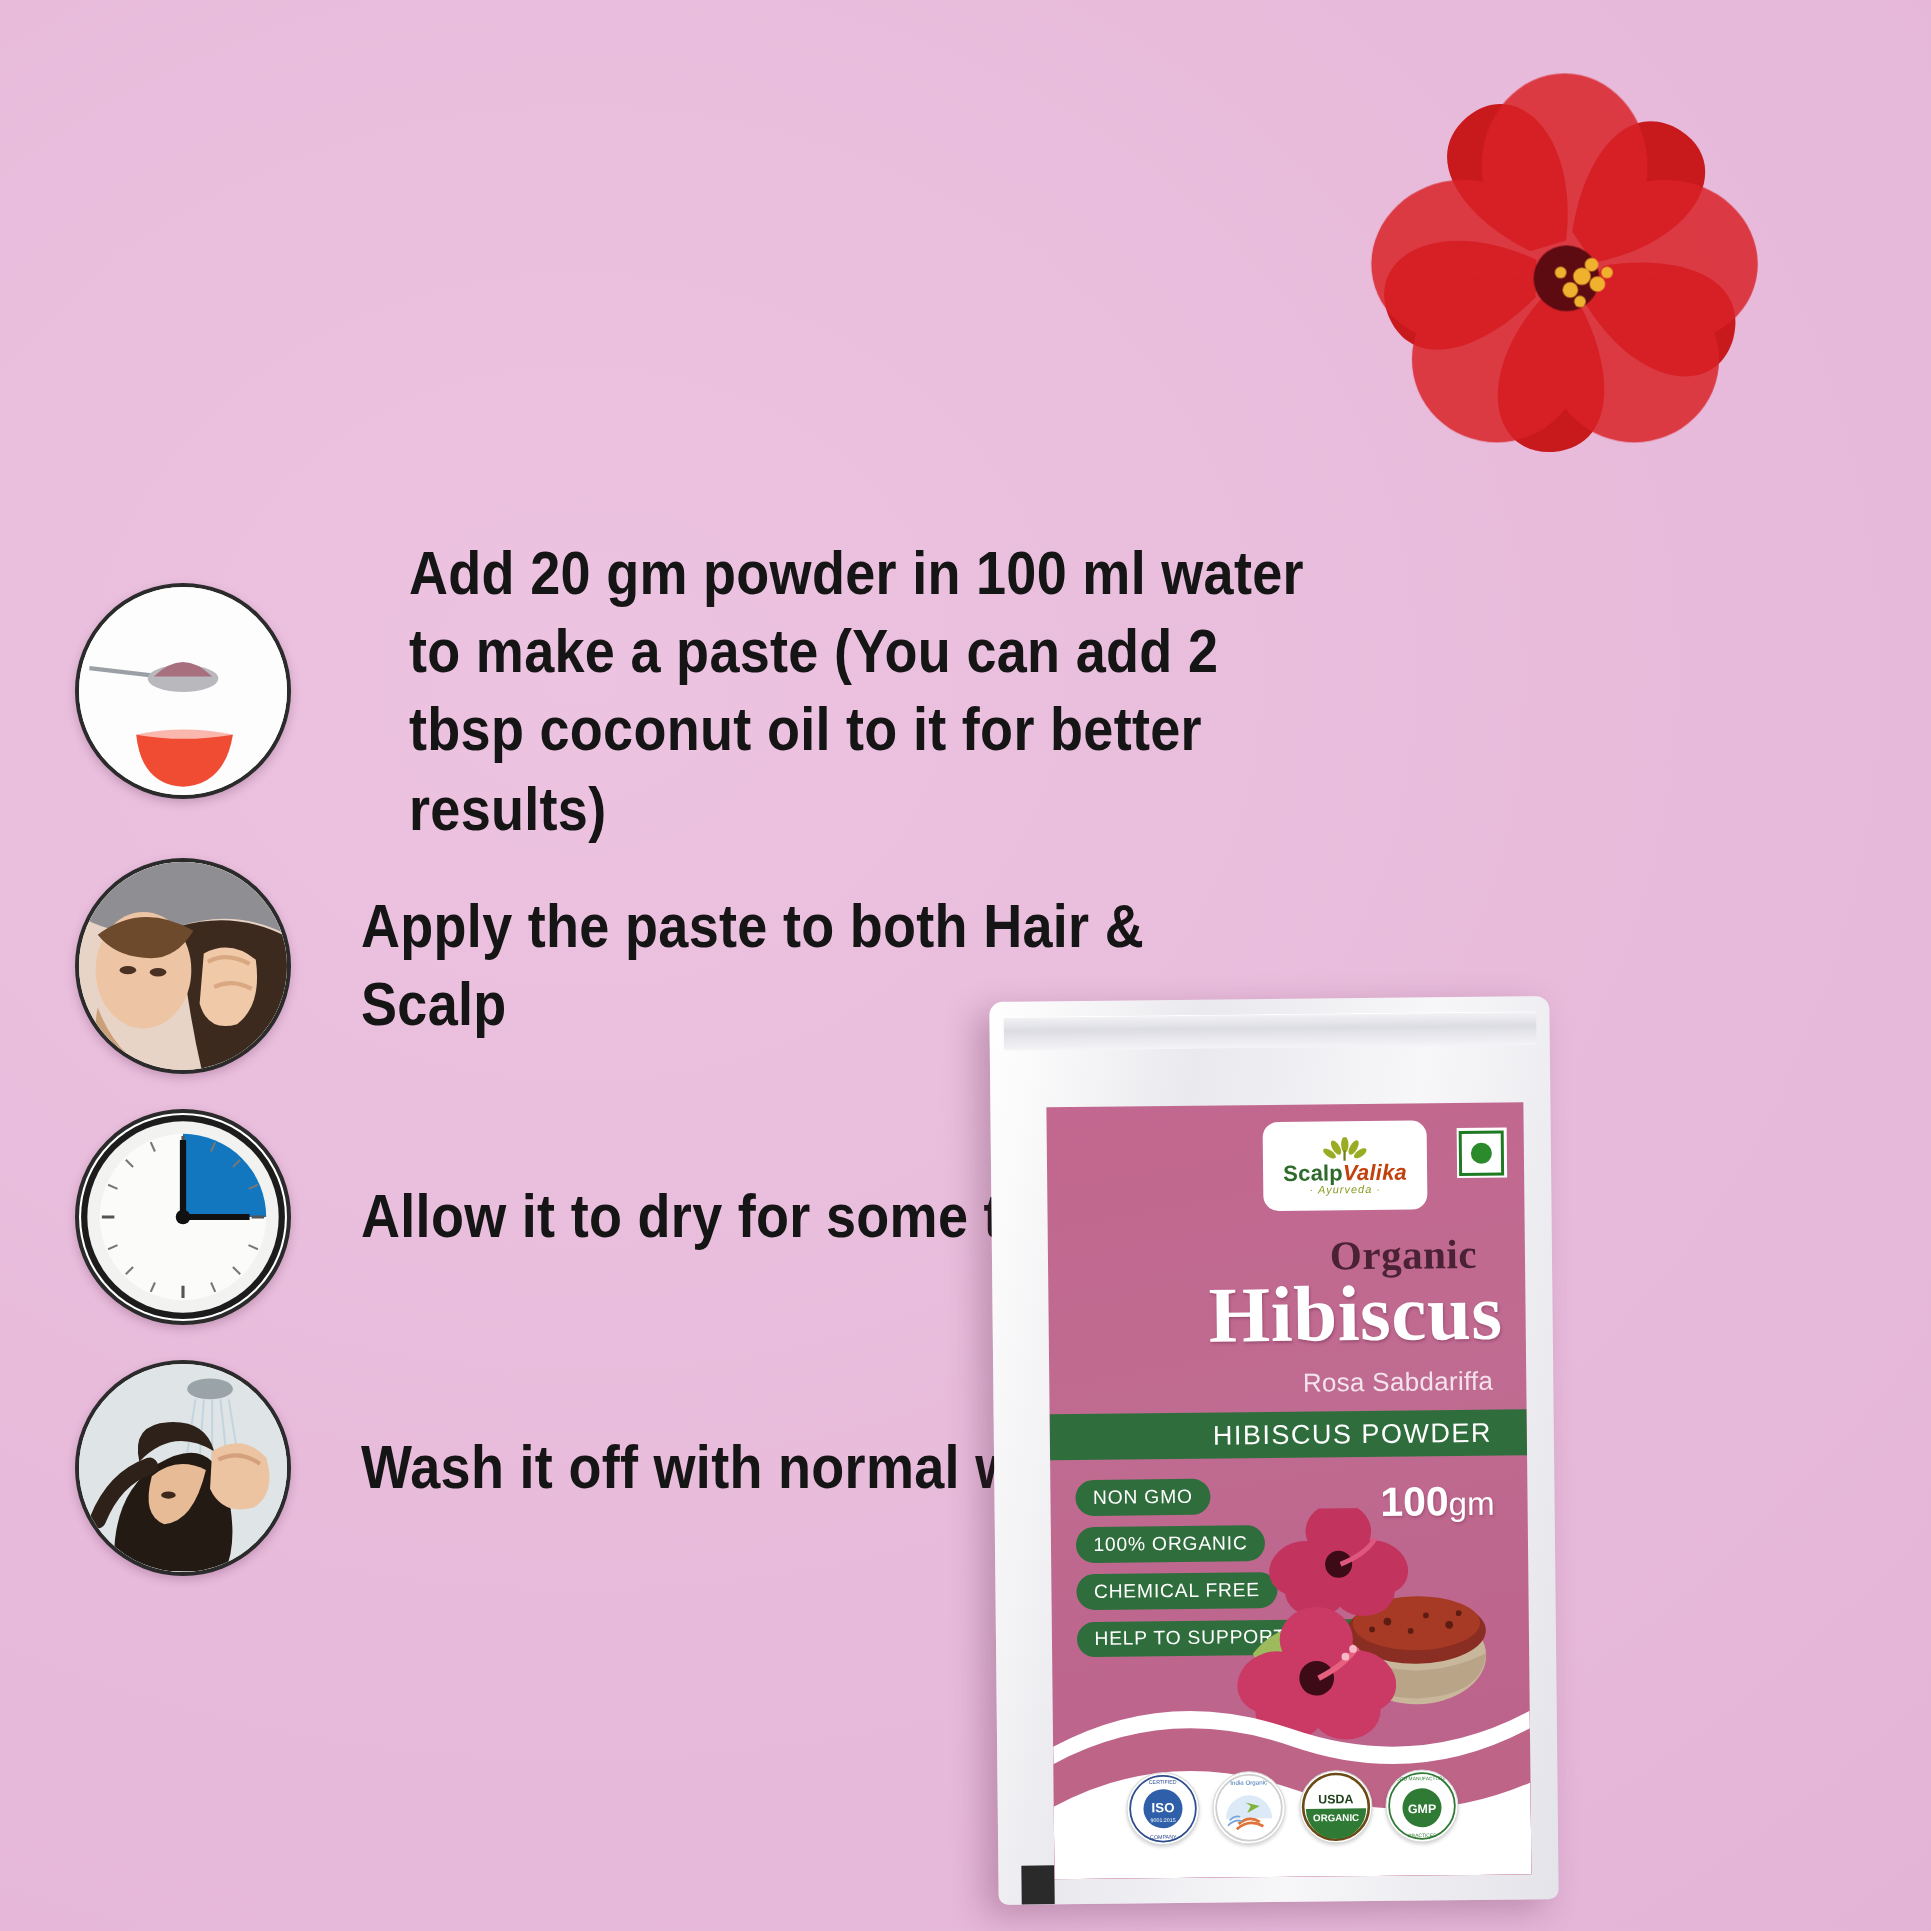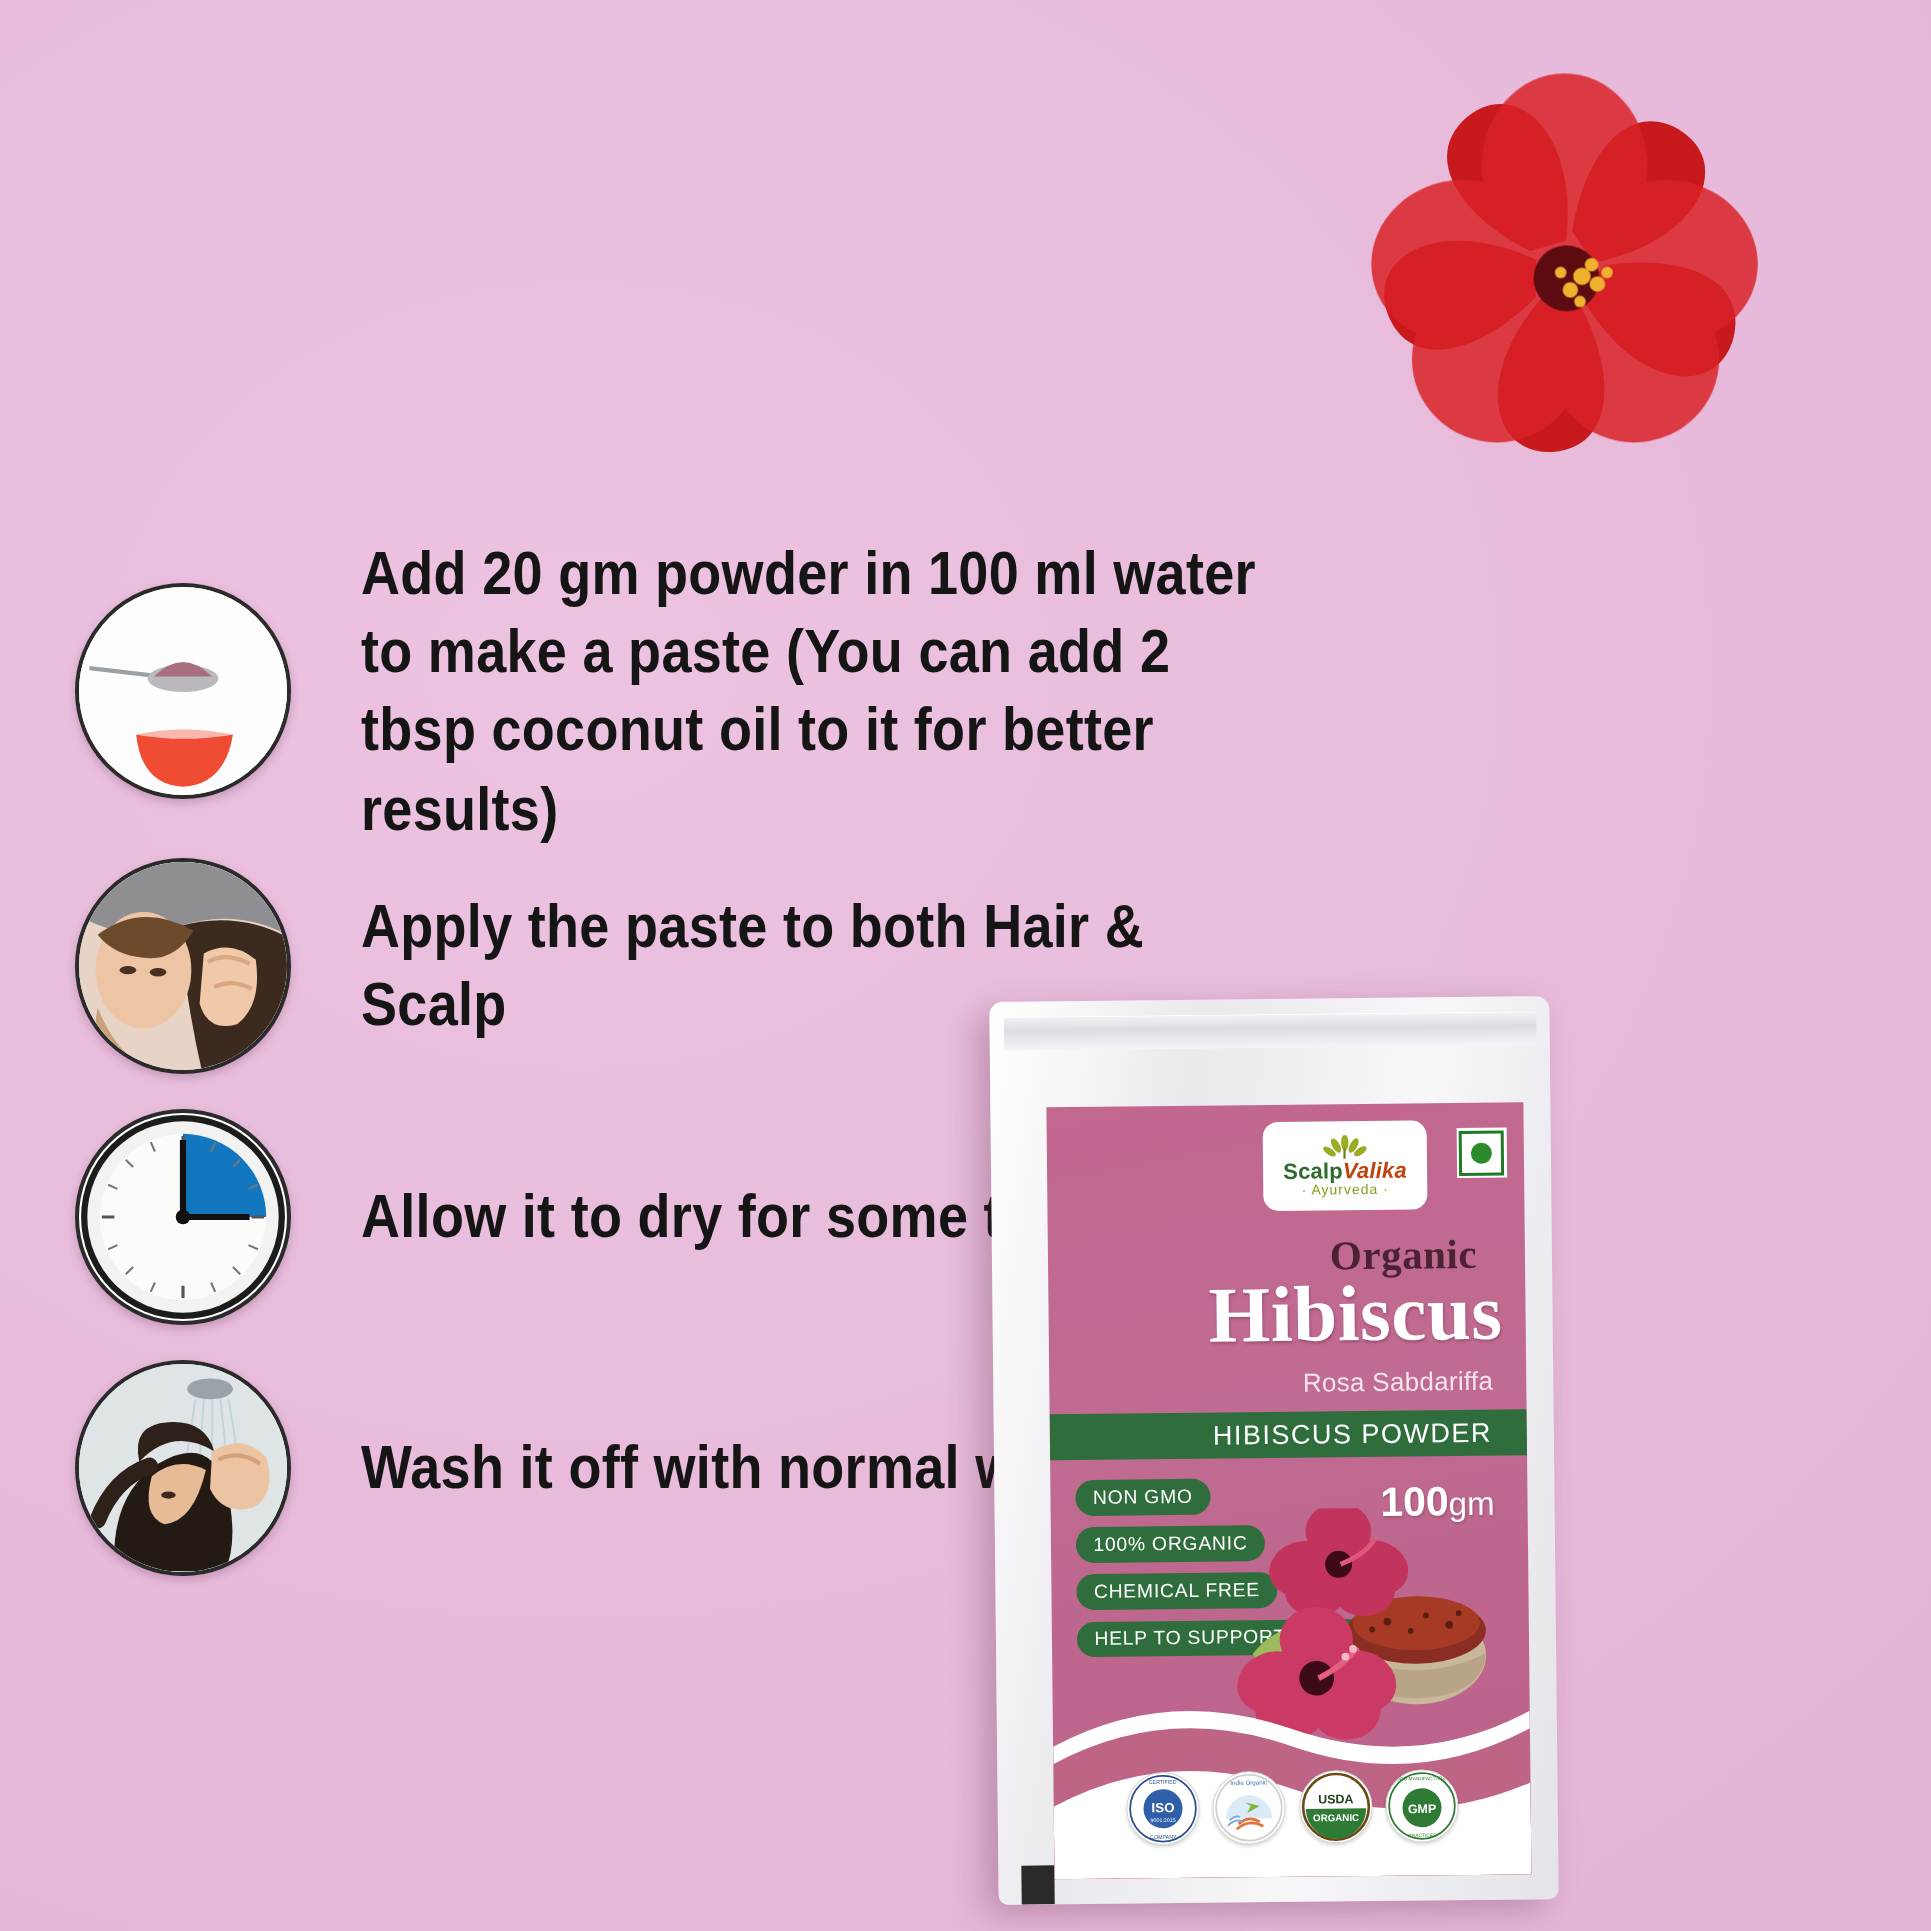--- a/index.html
+++ b/index.html
@@ -38,21 +38,21 @@
     border:4.8px solid #2b2b2b;overflow:hidden;position:relative;background:#fff;
     box-shadow:0 3.9px 9.7px rgba(90,40,75,.25);
   }
   .step-icon svg{width:100%;height:100%;display:block;}
   .step-text{
     margin-left:70px;color:#151515;max-width:898px;
     font-family:"Liberation Sans Narrow","Liberation Sans",sans-serif;
     font-weight:bold;font-size:54px;line-height:1.30;letter-spacing:0.3px;
     transform:scaleY(1.12);transform-origin:left center;
   }
-  .s1{height:299px;}
+  .s1{height:299px;gap:48px;}
   .s2{height:251px;}
   .s3{height:251px;}
   .s4{height:251px;}
 
   
   .pouch{
     position:absolute;left:994px;top:999px;width:560px;height:903px;
     transform:rotate(-0.6deg);
   }
   .pouch-body{
@@ -73,21 +73,21 @@
     overflow:hidden;
   }
   .brandbox{
     position:absolute;right:97px;top:17.4px;width:164px;height:89px;background:#fff;
     border-radius:15.4px;display:flex;flex-direction:column;align-items:center;
     justify-content:center;line-height:1;
   }
   .brand-leaf{width:44px;height:25px;}
   .brand-name{font-size:22px;font-weight:bold;color:#2d6b2a;letter-spacing:0.2px;}
   .brand-name i{color:#c2410c;font-style:italic;}
-  .brand-sub{font-size:14px;color:#8a9a1e;letter-spacing:1px;}
+  .brand-sub{font-size:11px;color:#8a9a1e;font-style:italic;letter-spacing:1px;}
   .veg-mark{
     position:absolute;right:17.4px;top:25px;width:50px;height:50px;background:#fff;
     display:flex;align-items:center;justify-content:center;
   }
   .veg-mark .sq{width:39px;height:39px;border:3.9px solid #1f7a23;display:flex;align-items:center;justify-content:center;}
   .veg-mark .dot{width:21px;height:21px;border-radius:50%;background:#2a8a2c;}
   .l-organic{
     position:absolute;right:48px;top:127px;color:#4a2234;font-size:41px;
     font-family:"Liberation Serif",serif;font-weight:bold;letter-spacing:0.5px;
   }

